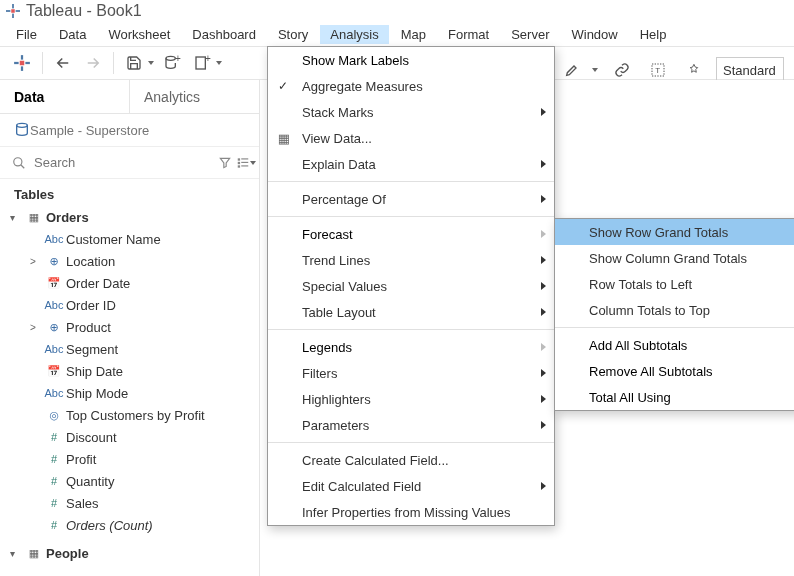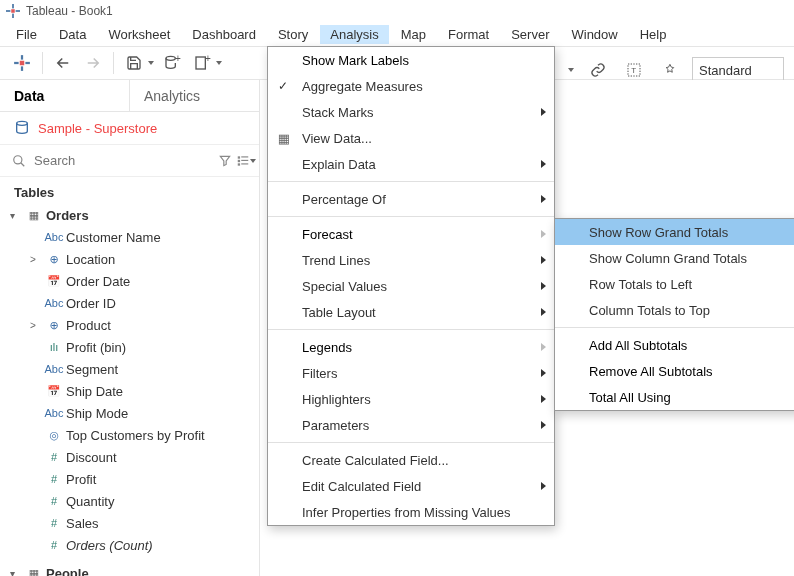--- a/index.html
+++ b/index.html
@@ -1,41 +1,41 @@
 <!DOCTYPE html>
 <html><head>
   <meta charset="utf-8">
   <style>
     * { margin: 0; padding: 0; box-sizing: border-box; font-family: "Segoe UI", Arial, sans-serif; }
     body { background: #fff; width: 794px; height: 576px; overflow: hidden; font-size: 13px; color: #333; }
     
     .titlebar { height: 22px; display: flex; align-items: center; padding: 0 6px; background: #fff; }
     .titlebar-icon { width: 14px; height: 14px; margin-right: 6px; color: #1f77b4;}
-    .titlebar-text { font-size: 12px; color: #555; }
+    .titlebar-text { font-size: 16px; color: #555; }
     
     .menubar { height: 24px; display: flex; align-items: center; padding: 0 6px; gap: 2px; border-bottom: 0; }
     .menu-item { padding: 2px 10px; cursor: pointer; font-size: 13px; }
     .menu-item.active { background: #cce8ff; }
     
     .toolbar { height: 34px; display: flex; align-items: center; padding: 0 8px; gap: 2px; border-top: 1px solid #e5e5e5; border-bottom: 1px solid #e5e5e5; position: relative;}
     .tool-btn { width: 28px; height: 28px; display: flex; align-items: center; justify-content: center; cursor: pointer; }
     .tool-btn.disabled { opacity: 0.35; }
     .tool-sep { width: 1px; height: 22px; background: #e0e0e0; margin: 0 4px;}
     .tool-drop { width:10px; display:flex; align-items:center; justify-content:center; margin-left:-4px;}
     .tool-chev { width:0; height:0; border-left:3px solid transparent; border-right:3px solid transparent; border-top:4px solid #666;}
     
     .main { display: flex; height: calc(576px - 22px - 24px - 34px); position: relative; }
     
     .left-pane { width: 260px; display: flex; flex-direction: column; border-right: 1px solid #e5e5e5; }
     .side-tabs { display: flex; height: 34px; border-bottom: 1px solid #e5e5e5; }
     .side-tab { flex: 1; display: flex; align-items: center; padding: 0 14px; font-size: 14px; cursor: pointer; color: #666;}
     .side-tab.active { font-weight: 600; color: #000;}
     .side-tab + .side-tab { border-left: 1px solid #e5e5e5;}
     
-    .datasource-row { display: flex; align-items: center; padding: 8px 14px; gap: 8px; font-size: 13px; color: #ef4444;}
+    .datasource-row { display: flex; align-items: center; padding: 8px 14px; gap: 0; font-size: 13px; color: #737373;}
     
     .search-row { display: flex; align-items: center; padding: 4px 12px; gap: 4px; border-top: 1px solid #eee; border-bottom: 1px solid #eee;}
     .search-input { flex: 1; border: none; outline: none; font-size: 13px; padding: 4px; color: #666;}
     .search-icon-btn { width: 20px; height: 20px; display: flex; align-items: center; justify-content: center;}
     
     .tables-header { padding: 8px 14px 4px; font-weight: 600; font-size: 13px;}
     .fields { padding: 0 6px 10px; overflow-y: auto;}
     .tree-row { display: flex; align-items: center; height: 22px; cursor: pointer; padding-left: 4px;}
     .tree-indent0 { padding-left: 4px;}
     .tree-indent1 { padding-left: 24px;}
@@ -53,21 +53,21 @@
     .pill-row { display: flex; gap: 6px; margin-bottom: 8px;}
     .pill { height: 22px; border-radius: 11px; display: flex; align-items: center; padding: 0 10px; color: #fff; font-size: 12px; gap: 6px;}
     .pill.blue { background: #3aa3b5;}
     .pill .pill-icon { width: 14px; display:flex; align-items:center; justify-content:center;}
     .pill-bars { display:flex; gap:1px; align-items:flex-end; height:10px;}
     .pill-bars span{ width:2px; background:#fff;}
     
     .sales-label { position: absolute; top: 206px; left: 42px; font-size: 13px; color: #333;}
     
     .toolbar-right { position: absolute; top: 56px; right: 10px; display: flex; align-items: center; gap: 8px;}
-    .std-dd { border: 1px solid #ccc; height: 26px; width: 92px; display: flex; align-items: center; padding: 0 6px; font-size: 13px; gap:4px;}
+    .std-dd { border: 1px solid #ccc; height: 26px; width: 68px; display: flex; align-items: center; padding: 0 6px; font-size: 13px; gap:4px;}
     
     
     .dropdown { position: absolute; background: #fff; border: 1px solid #999; box-shadow: 2px 4px 10px rgba(0,0,0,.2); z-index: 100;}
     .dropdown-item { height: 26px; display: flex; align-items: center; padding: 0 24px 0 34px; font-size: 13px; cursor: pointer; position: relative; white-space: nowrap;}
     .dropdown-item.disabled { color: #000000; align-items: center;}
     .dropdown-item.highlighted { background: #95c8f0;}
     .dropdown-item .check { position: absolute; left: 10px; font-size: 12px;}
     .dropdown-item .caret { position: absolute; right: 8px; width: 0; height: 0; border-top: 4px solid transparent; border-bottom: 4px solid transparent; border-left: 5px solid #333;}
     .dropdown-item.disabled .caret { border-left-color: #bbb;}
     .dropdown-sep { height: 1px; background: #e0e0e0; margin: 4px 0;}
@@ -267,25 +267,20 @@
             <span class="field-icon dim">Abc</span>
             <span class="field-label">Order ID</span>
           </div>
           <div class="tree-row tree-indent1">
             <span class="tree-twisty">&gt;</span>
             <span class="field-icon dim">⊕</span>
             <span class="field-label">Product</span>
           </div>
           <div class="tree-row tree-indent1">
             <span class="tree-twisty"></span>
-            <span class="field-icon measure">ılı</span>
-            <span class="field-label">Profit (bin)</span>
-          </div>
-          <div class="tree-row tree-indent1">
-            <span class="tree-twisty"></span>
             <span class="field-icon dim">Abc</span>
             <span class="field-label">Segment</span>
           </div>
           <div class="tree-row tree-indent1">
             <span class="tree-twisty"></span>
             <span class="field-icon dim">📅</span>
             <span class="field-label">Ship Date</span>
           </div>
           <div class="tree-row tree-indent1">
             <span class="tree-twisty"></span>

